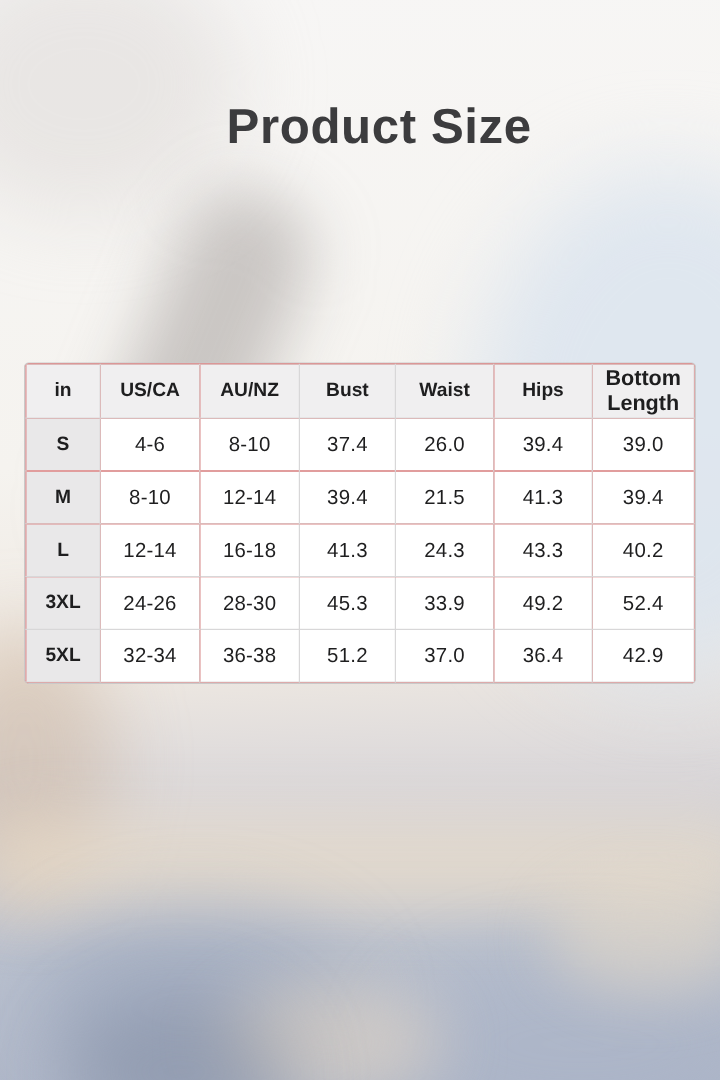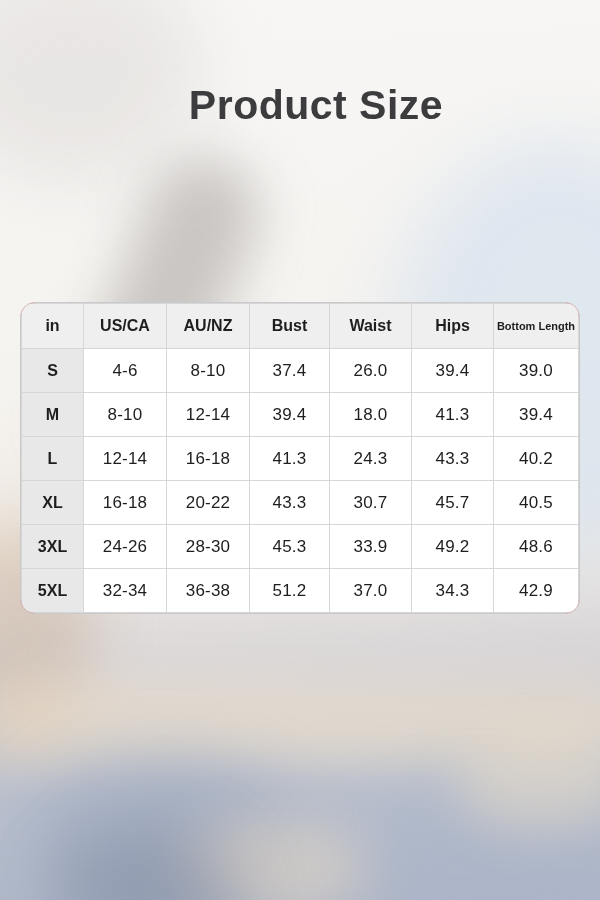--- a/index.html
+++ b/index.html
@@ -101,21 +101,21 @@
     color: #414143;
   }
 
   .table-card {
     position: absolute;
     left: 20px; top: 302px;
     width: 560px;
     box-sizing: border-box;
     background: #ef4444;
     border: 1px solid #c9c9c9;
-    border-radius: 15px;
+    border-radius: 4px;
     overflow: hidden;
   }
   table {
     width: 100%;
     border-collapse: collapse;
     table-layout: fixed;
   }
   th, td {
     border: 1px solid #d8d7d8;
     text-align: center;
@@ -124,21 +124,21 @@
     padding: 0 2px;
     overflow: hidden;
   }
   thead th {
     background: #f0eff0;
     font-weight: 700;
     font-size: 16px;
     line-height: 1.15;
     height: 44px;
   }
-  thead th:last-child { font-size: 11px; }
+  thead th:last-child { font-size: 18px; }
   tbody th {
     background: #e9e8e9;
     font-weight: 700;
     font-size: 16px;
     height: 43px;
   }
   tbody td {
     background: #ffffff;
     font-weight: 400;
     font-size: 17px;
@@ -197,58 +197,49 @@
               <td>37.4</td>
               <td>26.0</td>
               <td>39.4</td>
               <td>39.0</td>
             </tr>
             <tr>
               <th>M</th>
               <td>8-10</td>
               <td>12-14</td>
               <td>39.4</td>
-              <td>18.0</td>
+              <td>21.5</td>
               <td>41.3</td>
               <td>39.4</td>
             </tr>
             <tr>
               <th>L</th>
               <td>12-14</td>
               <td>16-18</td>
               <td>41.3</td>
               <td>24.3</td>
               <td>43.3</td>
               <td>40.2</td>
             </tr>
             <tr>
-              <th>XL</th>
-              <td>16-18</td>
-              <td>20-22</td>
-              <td>43.3</td>
-              <td>30.7</td>
-              <td>45.7</td>
-              <td>40.5</td>
-            </tr>
-            <tr>
               <th>3XL</th>
               <td>24-26</td>
               <td>28-30</td>
               <td>45.3</td>
               <td>33.9</td>
               <td>49.2</td>
-              <td>48.6</td>
+              <td>52.4</td>
             </tr>
             <tr>
               <th>5XL</th>
               <td>32-34</td>
               <td>36-38</td>
               <td>51.2</td>
               <td>37.0</td>
-              <td>34.3</td>
+              <td>36.4</td>
               <td>42.9</td>
             </tr>
           </tbody>
       </table>
     </div>
   </div>
 
 </div>
 
 </body></html>

